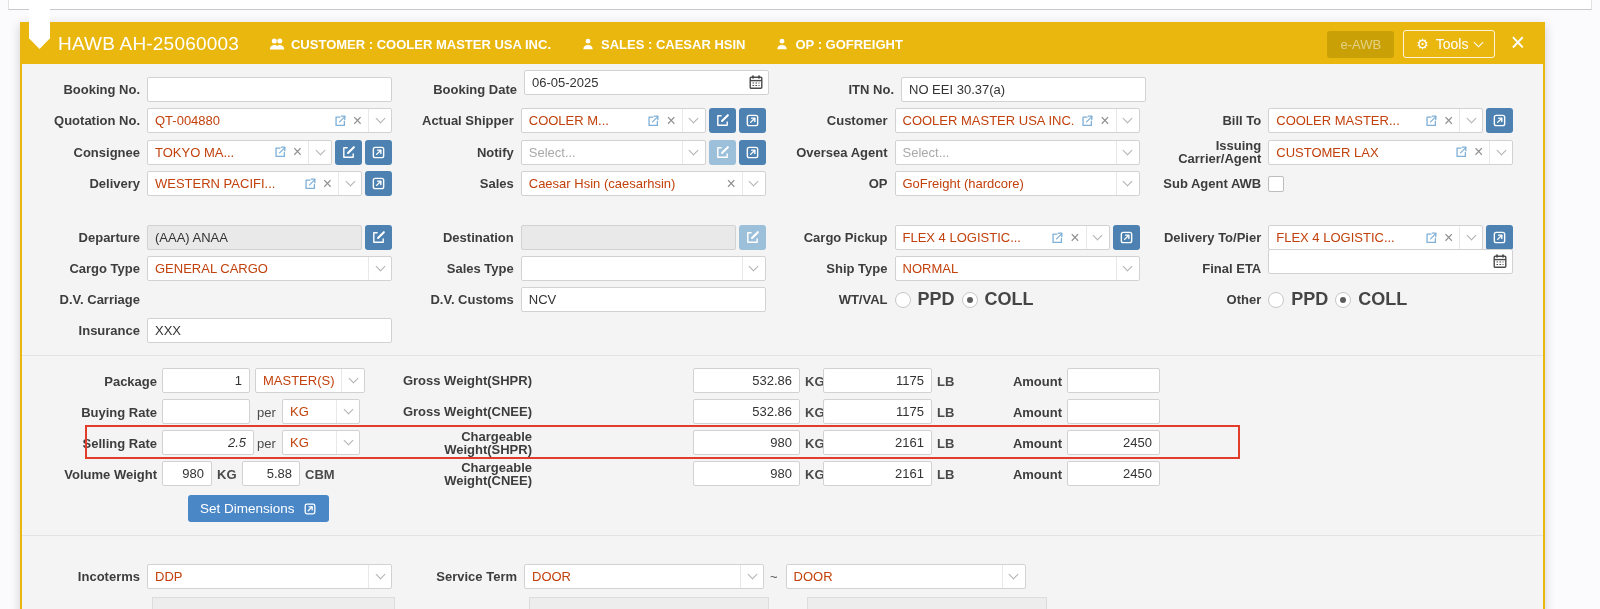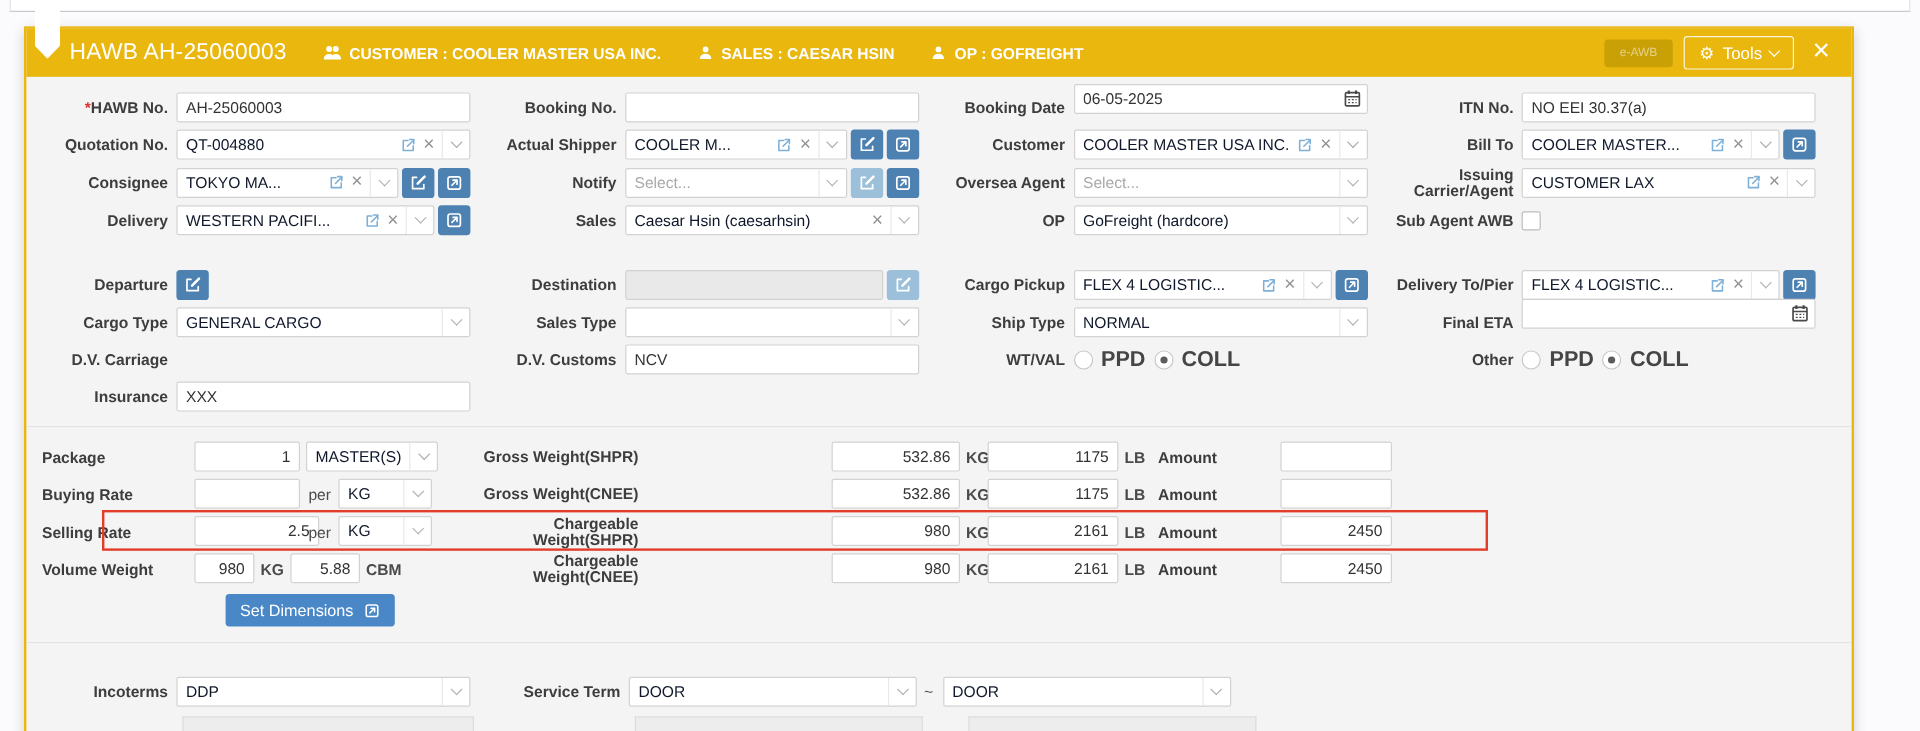--- a/index.html
+++ b/index.html
@@ -16,21 +16,21 @@
   .mhead { height: 40px; background: #e9b70d; display: flex; align-items: center;
     padding: 0 10px 0 36px; position: relative; color: #fff; }
   .bookmark { position: absolute; left: 7px; top: -20px; width: 21px; height: 45px;
     background: #fff; clip-path: polygon(0 0, 100% 0, 100% 76%, 50% 100%, 0 76%);
     filter: drop-shadow(2px 2px 2px rgba(90,70,0,.35)); }
   .mtitle { font-size: 19px; font-weight: 400; letter-spacing: .2px; white-space: nowrap; }
   .badge { display: flex; align-items: center; gap: 6px; font-size: 13px; font-weight: 700;
     margin-left: 30px; white-space: nowrap; }
   .badge svg { flex: 0 0 auto; }
   .hright { margin-left: auto; display: flex; align-items: center; gap: 9px; }
-  .eawb { background: #c9a107; color: rgba(255,255,255,.5); font-size: 10px;
+  .eawb { background: #c9a107; color: rgba(255,255,255,.5); font-size: 13px;
     padding: 6px 13px; border-radius: 3px; }
   .toolsbtn { border: 1px solid rgba(255,255,255,.85); border-radius: 3px; color: #fff;
     font-size: 14px; padding: 5px 12px; display: flex; align-items: center; gap: 7px; }
   .gear { font-size: 14px; line-height: 1; }
   .chv { width: 7px; height: 7px; border-right: 1.6px solid #b2b2b2; border-bottom: 1.6px solid #b2b2b2;
     transform: rotate(45deg); margin-top: -4px; flex: 0 0 auto; }
   .chv.w { border-color: #fff; }
   .closex { font-size: 25px; font-weight: 300; color: #fff; line-height: 1; padding: 0 8px 3px 6px; }
 
   
@@ -46,21 +46,21 @@
     background: #fff; padding: 0 7px; font-family: "Liberation Sans", sans-serif;
     font-size: 13px; color: #333; }
   .inp.gray { background: #e9e9ea; }
   .inp.num { text-align: right; }
   .inpwrap { position: relative; flex: 1; height: 39px; }
   .inpwrap .inp { padding-right: 26px; }
   .calic { position: absolute; right: 5px; top: 4px; color: #4a4a4a; }
 
   .selbox { height: 25px; border: 1px solid #d2d2d2; border-radius: 2px; background: #fff;
     display: flex; align-items: center; flex: 1; min-width: 0; padding-left: 7px; gap: 4px; }
-  .selval { flex: 1; min-width: 0; overflow: hidden; white-space: nowrap; font-size: 13px; color: #0f172a; }
+  .selval { flex: 1; min-width: 0; overflow: hidden; white-space: nowrap; font-size: 13px; color: #c2410c; }
   .ph { color: #a9a9a9; }
   .icx { color: #8f8f8f; font-size: 16px; line-height: 1; padding: 0 2px; }
   .ext { color: #7fb0d8; flex: 0 0 auto; display: flex; }
   .cs { width: 23px; align-self: stretch; border-left: 1px solid #e8e8e8; display: flex;
     align-items: center; justify-content: center; flex: 0 0 23px; }
 
   .bbtn { width: 27px; height: 25px; background: #4c81b1; border-radius: 3px; display: flex;
     align-items: center; justify-content: center; color: #fff; flex: 0 0 27px; }
   .bbtn.dis { background: #9dc0da; }
 
@@ -69,21 +69,21 @@
     background: #fff; position: relative; flex: 0 0 16px; }
   .radio.sel::after { content: ""; position: absolute; inset: 4px; border-radius: 50%; background: #5c5c5c; }
   .checkbox { width: 16px; height: 16px; border: 1px solid #bdbdbd; border-radius: 2px; background: #fff; }
 
   .sect2 { margin-top: 29px; }
   .sep { height: 1px; background: #e3e3e4; margin: 12px -13px 12px; }
 
   
   .wrow { position: relative; height: 25px; margin-bottom: 6px; }
   .wrow .abs { position: absolute; top: 0; }
-  .wl { left: 0; width: 122px; font-size: 13px; font-weight: 600;
+  .wl { left: 0; width: 122px; text-align: right; font-size: 13px; font-weight: 600;
     color: #3d3d3d; top: 6px !important; }
   .wtxt { font-size: 13px; color: #4a4a4a; font-weight: 600; top: 6px !important; }
   .gl { left: 347px; width: 150px; height: 25px; display: flex; align-items: center;
     justify-content: flex-end; text-align: right; font-size: 13px; font-weight: 600;
     color: #3d3d3d; line-height: 13px; }
   .redbox { position: absolute; left: 50px; top: -5px; width: 1155px; height: 34px;
     border: 2px solid #e23c2a; pointer-events: none; z-index: 5; }
   .setdim { position: absolute; left: 153px; top: 0; height: 27px; padding: 0 12px;
     background: #4a87c7; color: #fff; border-radius: 3px; display: flex; align-items: center;
     gap: 8px; font-size: 13.5px; }
@@ -163,26 +163,20 @@
         <span class="chv w"></span>
       </div>
       <div class="closex">×</div>
     </div>
   </div>
 
   <div class="mbody">
 
     <div class="frow">
       <div class="c">
-          <div class="lb"><span class="req">*</span><span>HAWB No.</span></div>
-        <div class="ct">
-            <input class="inp" readonly="" value="AH-25060003" style="">
-          </div>
-        </div>
-      <div class="c">
           <div class="lb">Booking No.</div>
         <div class="ct">
             <input class="inp" readonly="" value="" style="">
           </div>
         </div>
       <div class="c">
           <div class="lb">Booking Date</div>
         <div class="ct">
             <div class="inpwrap"><input class="inp" readonly="" value="06-05-2025" style="">
           <svg class="calic" width="16" height="16" viewBox="0 0 16 16">
@@ -414,20 +408,21 @@
         <div class="ct">
             <div class="checkbox"></div>
           </div>
         </div>
     </div>
 
     <div class="frow sect2">
       <div class="c">
           <div class="lb">Departure</div>
         <div class="ct">
+            <input class="inp gray" readonly="" value="(AAA) ANAA" style="">
           <div class="bbtn">
               <svg width="15" height="15" viewBox="0 0 16 16">
                 <use href="#ic-edit-sq"></use>
               </svg>
             </div>
           </div>
         </div>
       <div class="c">
           <div class="lb">Destination</div>
         <div class="ct">
@@ -608,21 +603,21 @@
       <span class="abs wtxt" style="left:770px">KG</span>
       <input class="abs inp num" style="left: 788px; width: 109px;" readonly="" value="1175">
       <span class="abs wtxt" style="left:902px">LB</span>
       <div class="abs wl" style="left:930px;width:97px">Amount</div>
       <input class="abs inp num" style="left: 1032px; width: 93px;" readonly="" value="">
     </div>
 
     <div class="wrow">
       <div class="redbox"></div>
       <div class="abs wl">Selling Rate</div>
-      <input class="abs inp num" style="left: 127px; width: 104px;" readonly="" value="2.5">
+      <input class="abs inp num" style="left: 127px; width: 92px; font-style: italic;" readonly="" value="2.5">
       <span class="abs wtxt" style="left:222px;font-weight:400">per</span>
       <div class="abs selbox" style="left:247px;width:78px">
         <span class="selval">KG</span>
         <span class="cs">
             <span class="chv"></span>
           </span>
         </div>
       <div class="abs gl">Chargeable Weight(SHPR)</div>
       <input class="abs inp num" style="left: 658px; width: 107px;" readonly="" value="980">
       <span class="abs wtxt" style="left:770px">KG</span>

